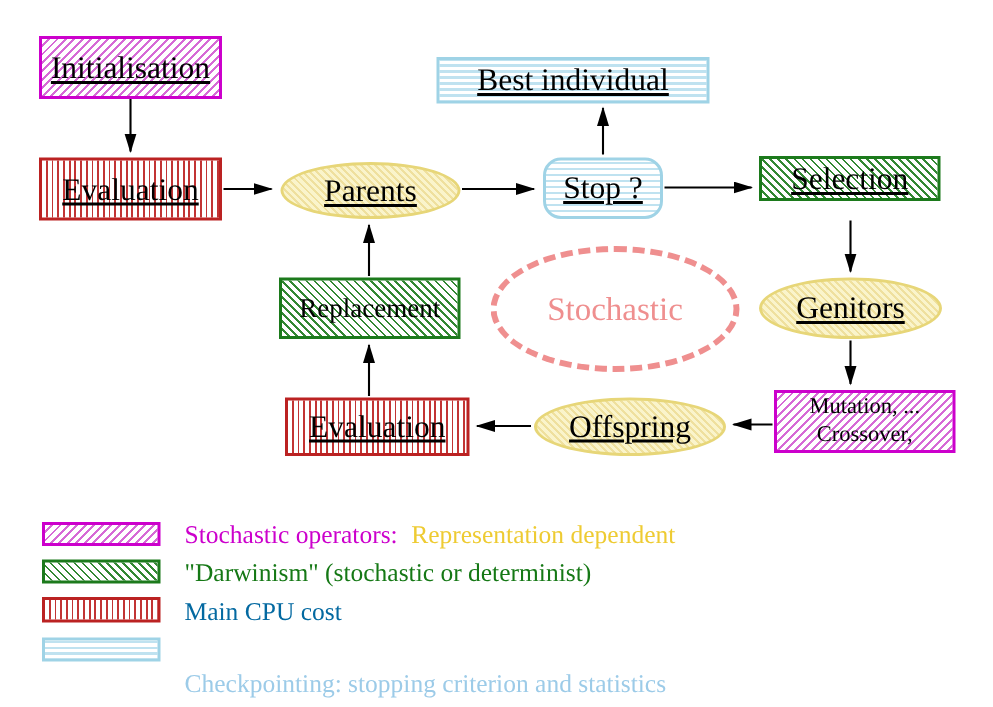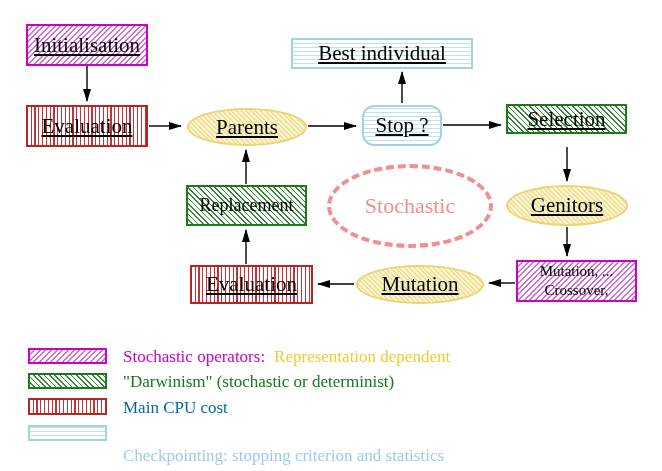--- a/index.html
+++ b/index.html
@@ -94,21 +94,21 @@
 
   <div class="node ellipse-yellow fs-big" style="left:506px;top:185px;width:122px;height:41px;">Genitors</div>
 
   <div class="node hatch-magenta fs-small" style="left:516px;top:260px;width:121px;height:42px;">
     <span>
       <span style="display:block">Mutation, ...</span>
       <span style="display:block">Crossover,</span>
     </span>
   </div>
 
-  <div class="node ellipse-yellow fs-big" style="left:356px;top:265px;width:128px;height:39px;">Mutation</div>
+  <div class="node ellipse-yellow fs-big" style="left:356px;top:265px;width:128px;height:39px;">Offspring</div>
 
   <div class="node stripes-red fs-big" style="left:190px;top:265px;width:123px;height:39px;">Evaluation</div>
 
   <div class="node hatch-green fs-mid" style="left:186px;top:185px;width:121px;height:41px;">Replacement</div>
 
   <div class="generation">Stochastic</div>
 
   <div class="legend-row">
     <div class="swatch hatch-magenta" style="top:348px;"></div>
     <div class="legend-text" style="top:347px;">

